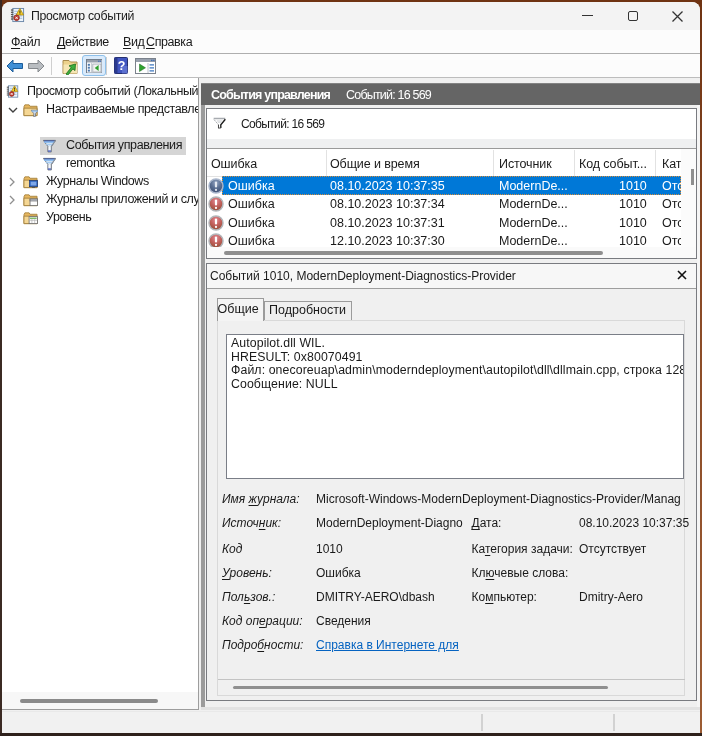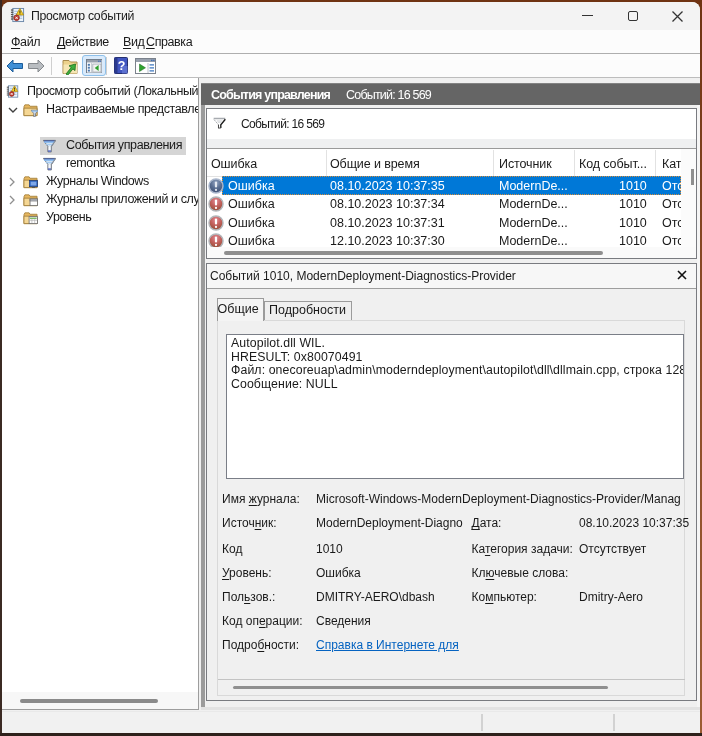--- a/index.html
+++ b/index.html
@@ -46,21 +46,21 @@
 .hsb{position:absolute;left:0;top:138px;width:489px;height:11px;background:#fafafa;}
 .hsb-thumb{position:absolute;left:17.5px;top:4px;width:379px;height:3.5px;background:#8f8f8f;border-radius:2px;}
 
 .detailbox{left:203.5px;top:260.5px;width:491px;height:438.5px;background:#f0f0f0;border:1.5px solid #797b80;}
 .dheader{position:absolute;left:0;top:0;width:489px;height:25px;background:#f7f7f7;border-bottom:1px solid #9e9e9e;font-size:12px;}
 .dtab1{position:absolute;left:10px;top:34.5px;width:47px;height:22.5px;background:#f4f4f4;border:1px solid #9b9b9b;border-bottom:none;font-size:12.5px;text-align:left;padding-top:3px;z-index:3;}
 .dtab2{position:absolute;left:57px;top:37.5px;width:88px;height:19.5px;background:#efefef;border:1px solid #9b9b9b;border-bottom:none;font-size:12.5px;text-align:center;padding-top:1px;z-index:1;}
 .dpage{position:absolute;left:10.5px;top:56px;width:468px;height:376px;background:#f0f0f0;border:1px solid #d9d9d9;z-index:2;}
 .dtext{position:absolute;left:8px;top:13.5px;width:458px;height:145px;background:#fff;border:1px solid #7a7e87;font-size:12.3px;letter-spacing:0.1px;line-height:13.5px;padding:2px 4px;overflow:hidden;white-space:nowrap;}
 .frow{position:absolute;font-size:12px;line-height:14px;white-space:nowrap;}
-.flabel{position:absolute;left:4px;}
+.flabel{position:absolute;left:4px;font-style:italic;}
 .fval{position:absolute;left:98px;}
 .flabel2{position:absolute;left:253.5px;}
 .fval2{position:absolute;left:361px;}
 .dline{position:absolute;left:0;top:358.5px;width:467px;height:1px;background:#c3c3c3;}
 .dhsb-thumb{position:absolute;left:14.5px;top:365px;width:375px;height:3.5px;background:#8f8f8f;border-radius:2px;}
 .dclose{position:absolute;left:470px;top:6px;}
 
 .statusbar{left:0;top:709px;width:698px;height:21px;background:#f1f1f1;border-top:1px solid #e9e9e9;}
 .ssep{position:absolute;top:2px;width:1.5px;height:17px;background:#d2d2d2;}
 a.link{color:#0563c1;text-decoration:underline;}

